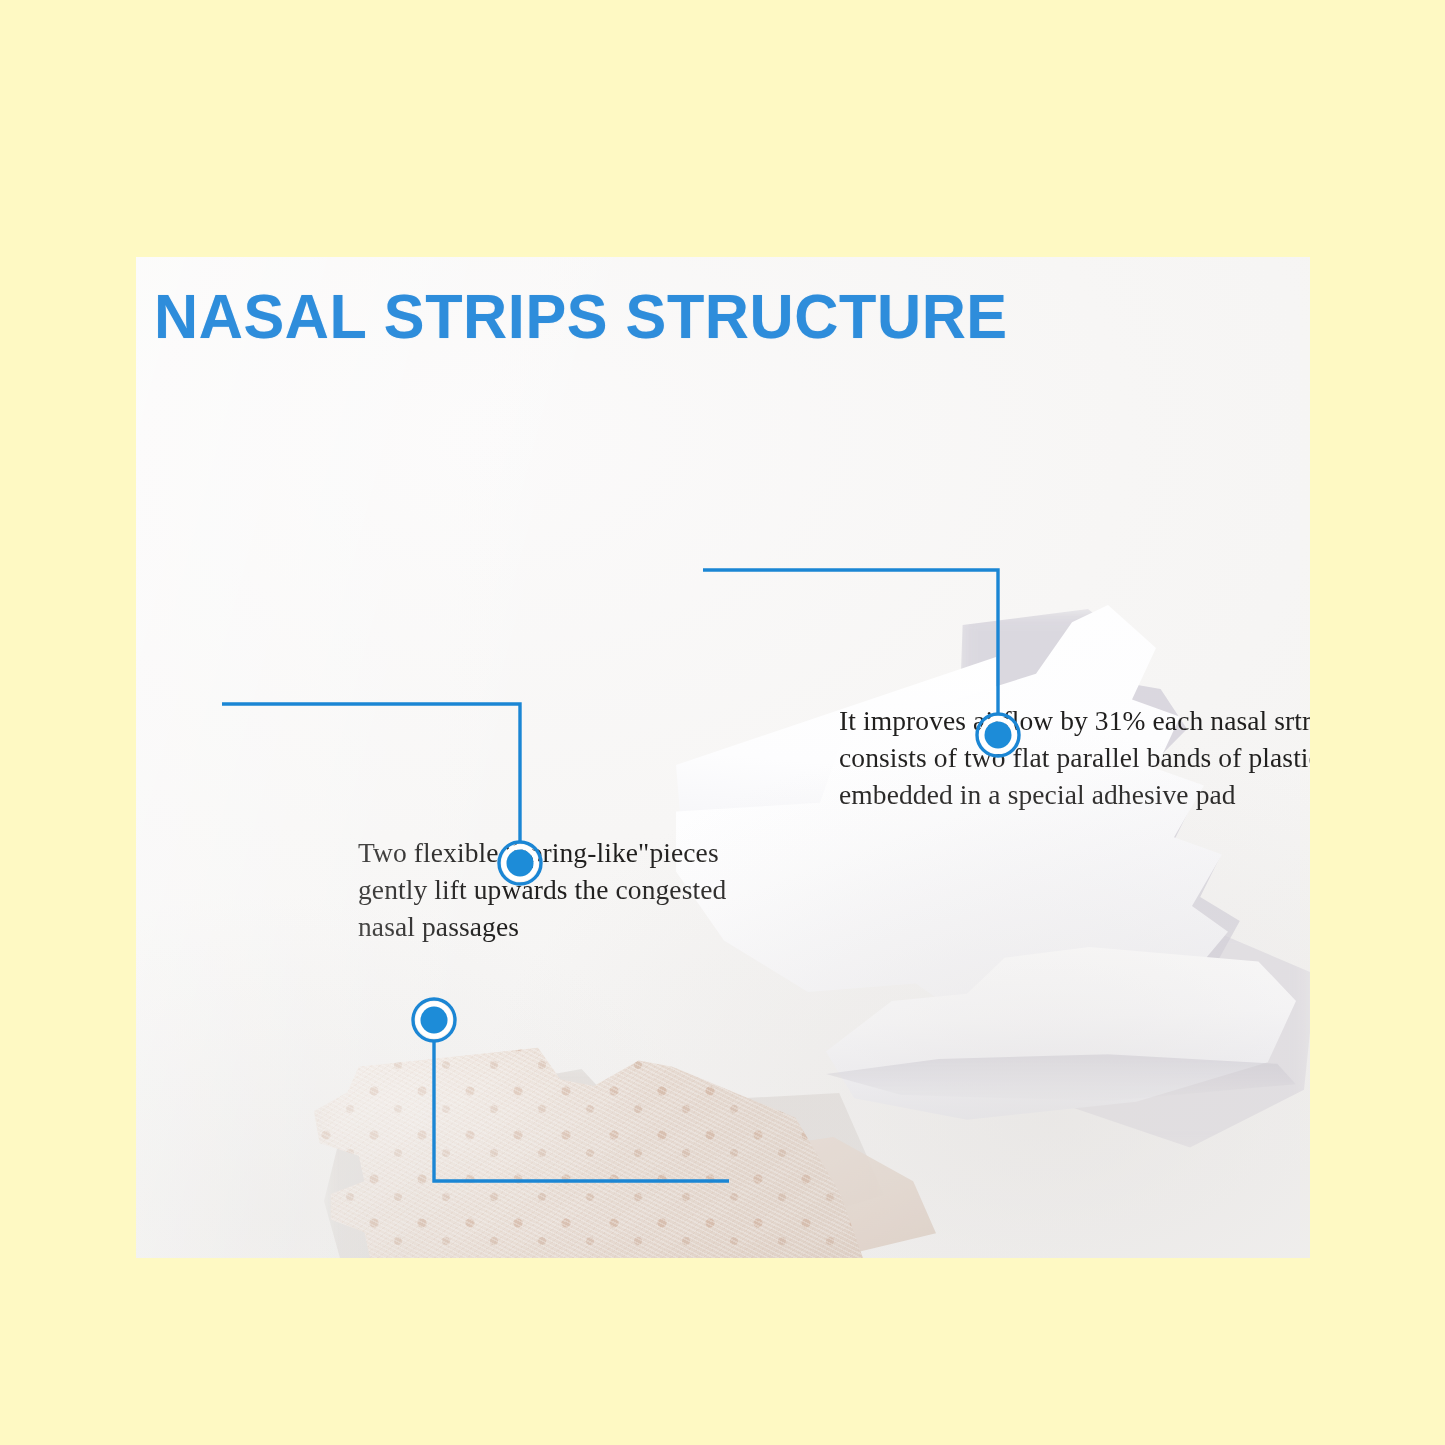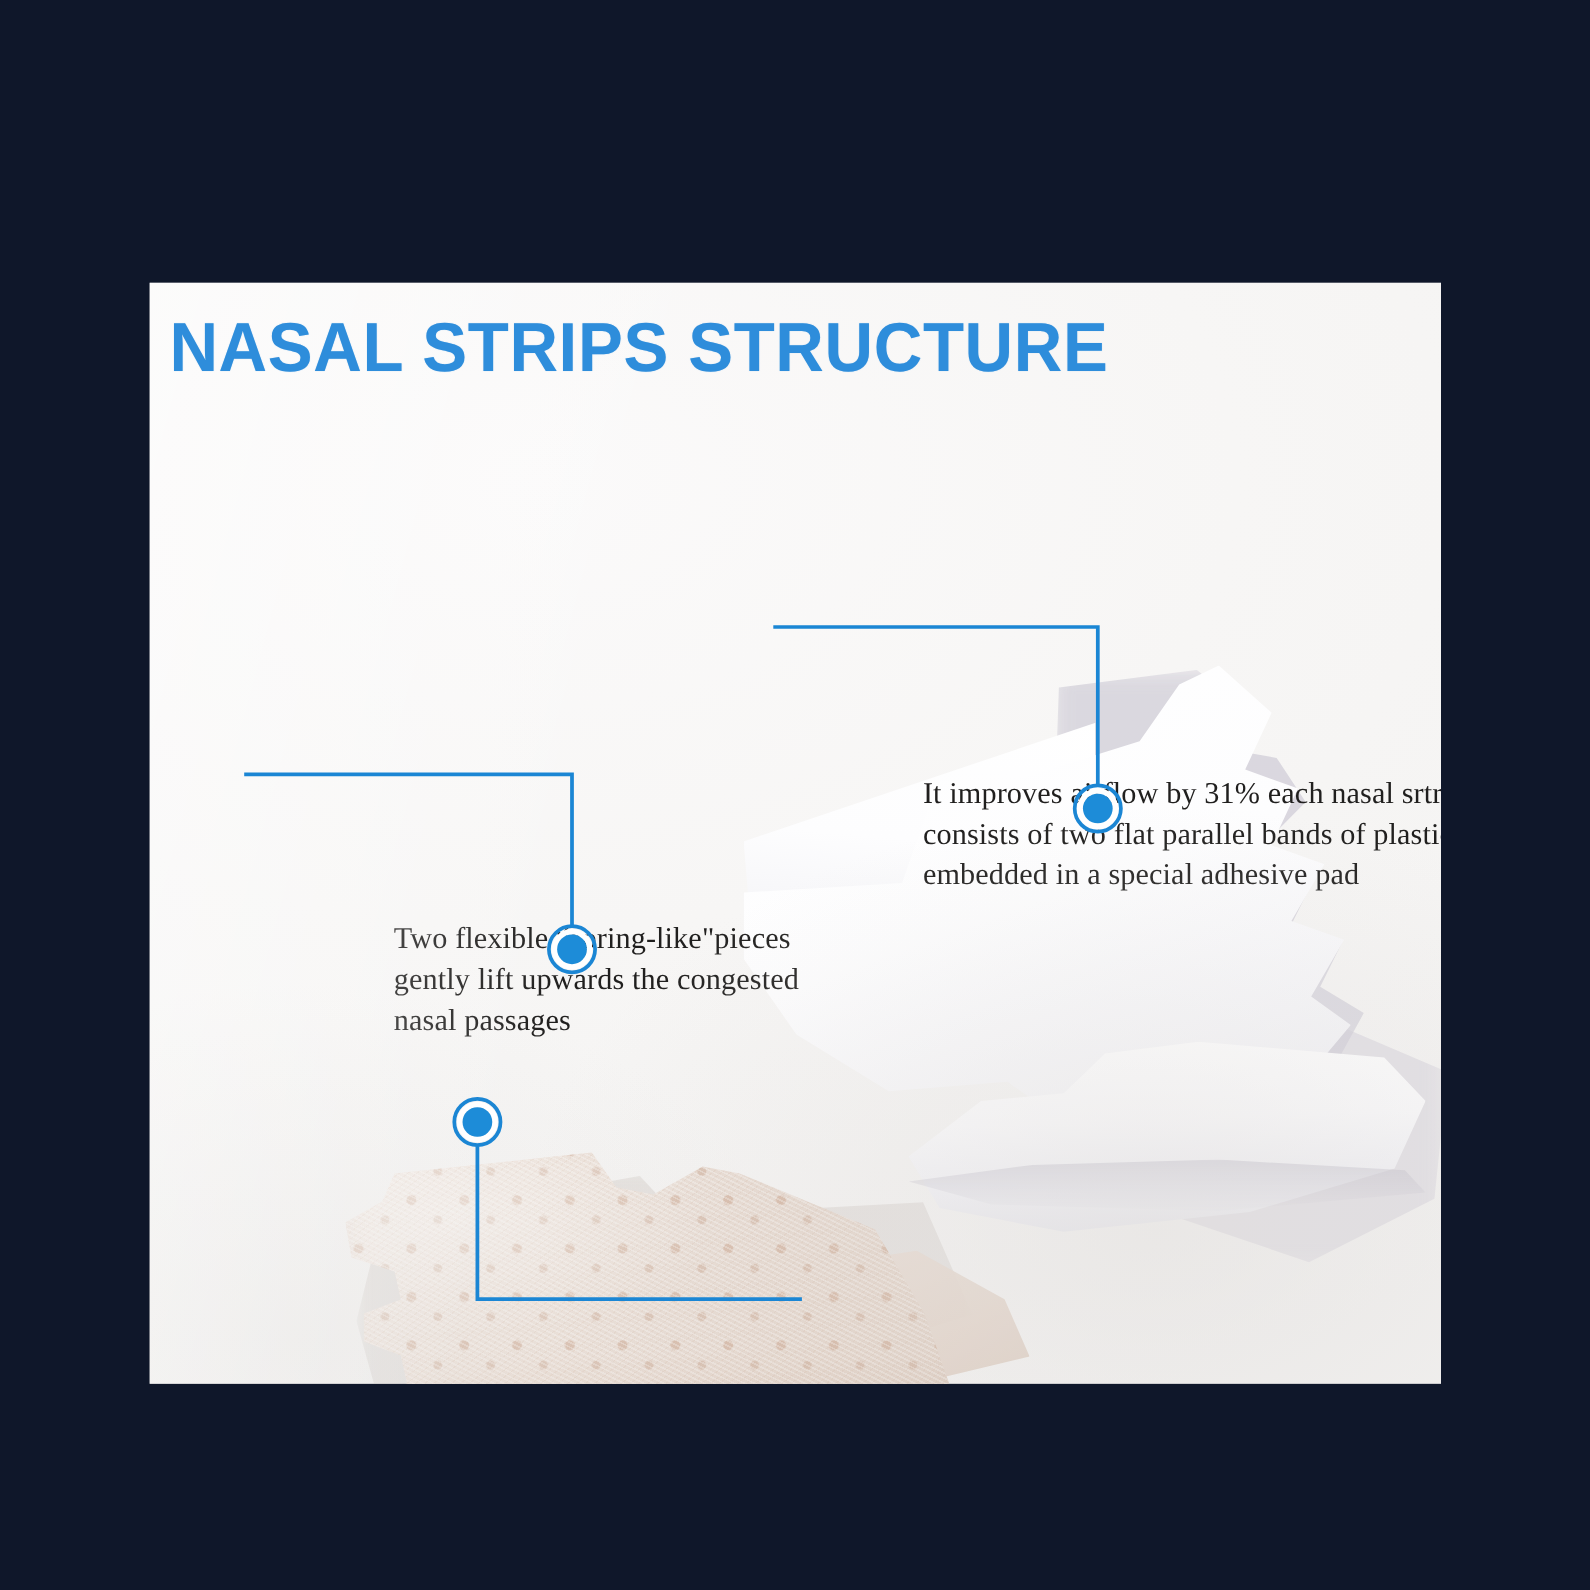--- a/index.html
+++ b/index.html
@@ -7,21 +7,21 @@
   body{
     width:1445px;height:1445px;
     font-family:"Liberation Serif", serif;
     overflow:hidden;
     position:relative;
   }
 
   
   #frame{
     position:absolute;inset:0;
-    background:#0f172a;
+    background:#fef9c3;
   }
 
   
   #panel{
     position:absolute;
     left:136px;top:257px;
     width:1174px;height:1001px;
     background:
       radial-gradient(120% 90% at 30% 18%, #fbfafa 0%, #f7f6f5 45%, #f3f2f1 100%);
     overflow:hidden;

